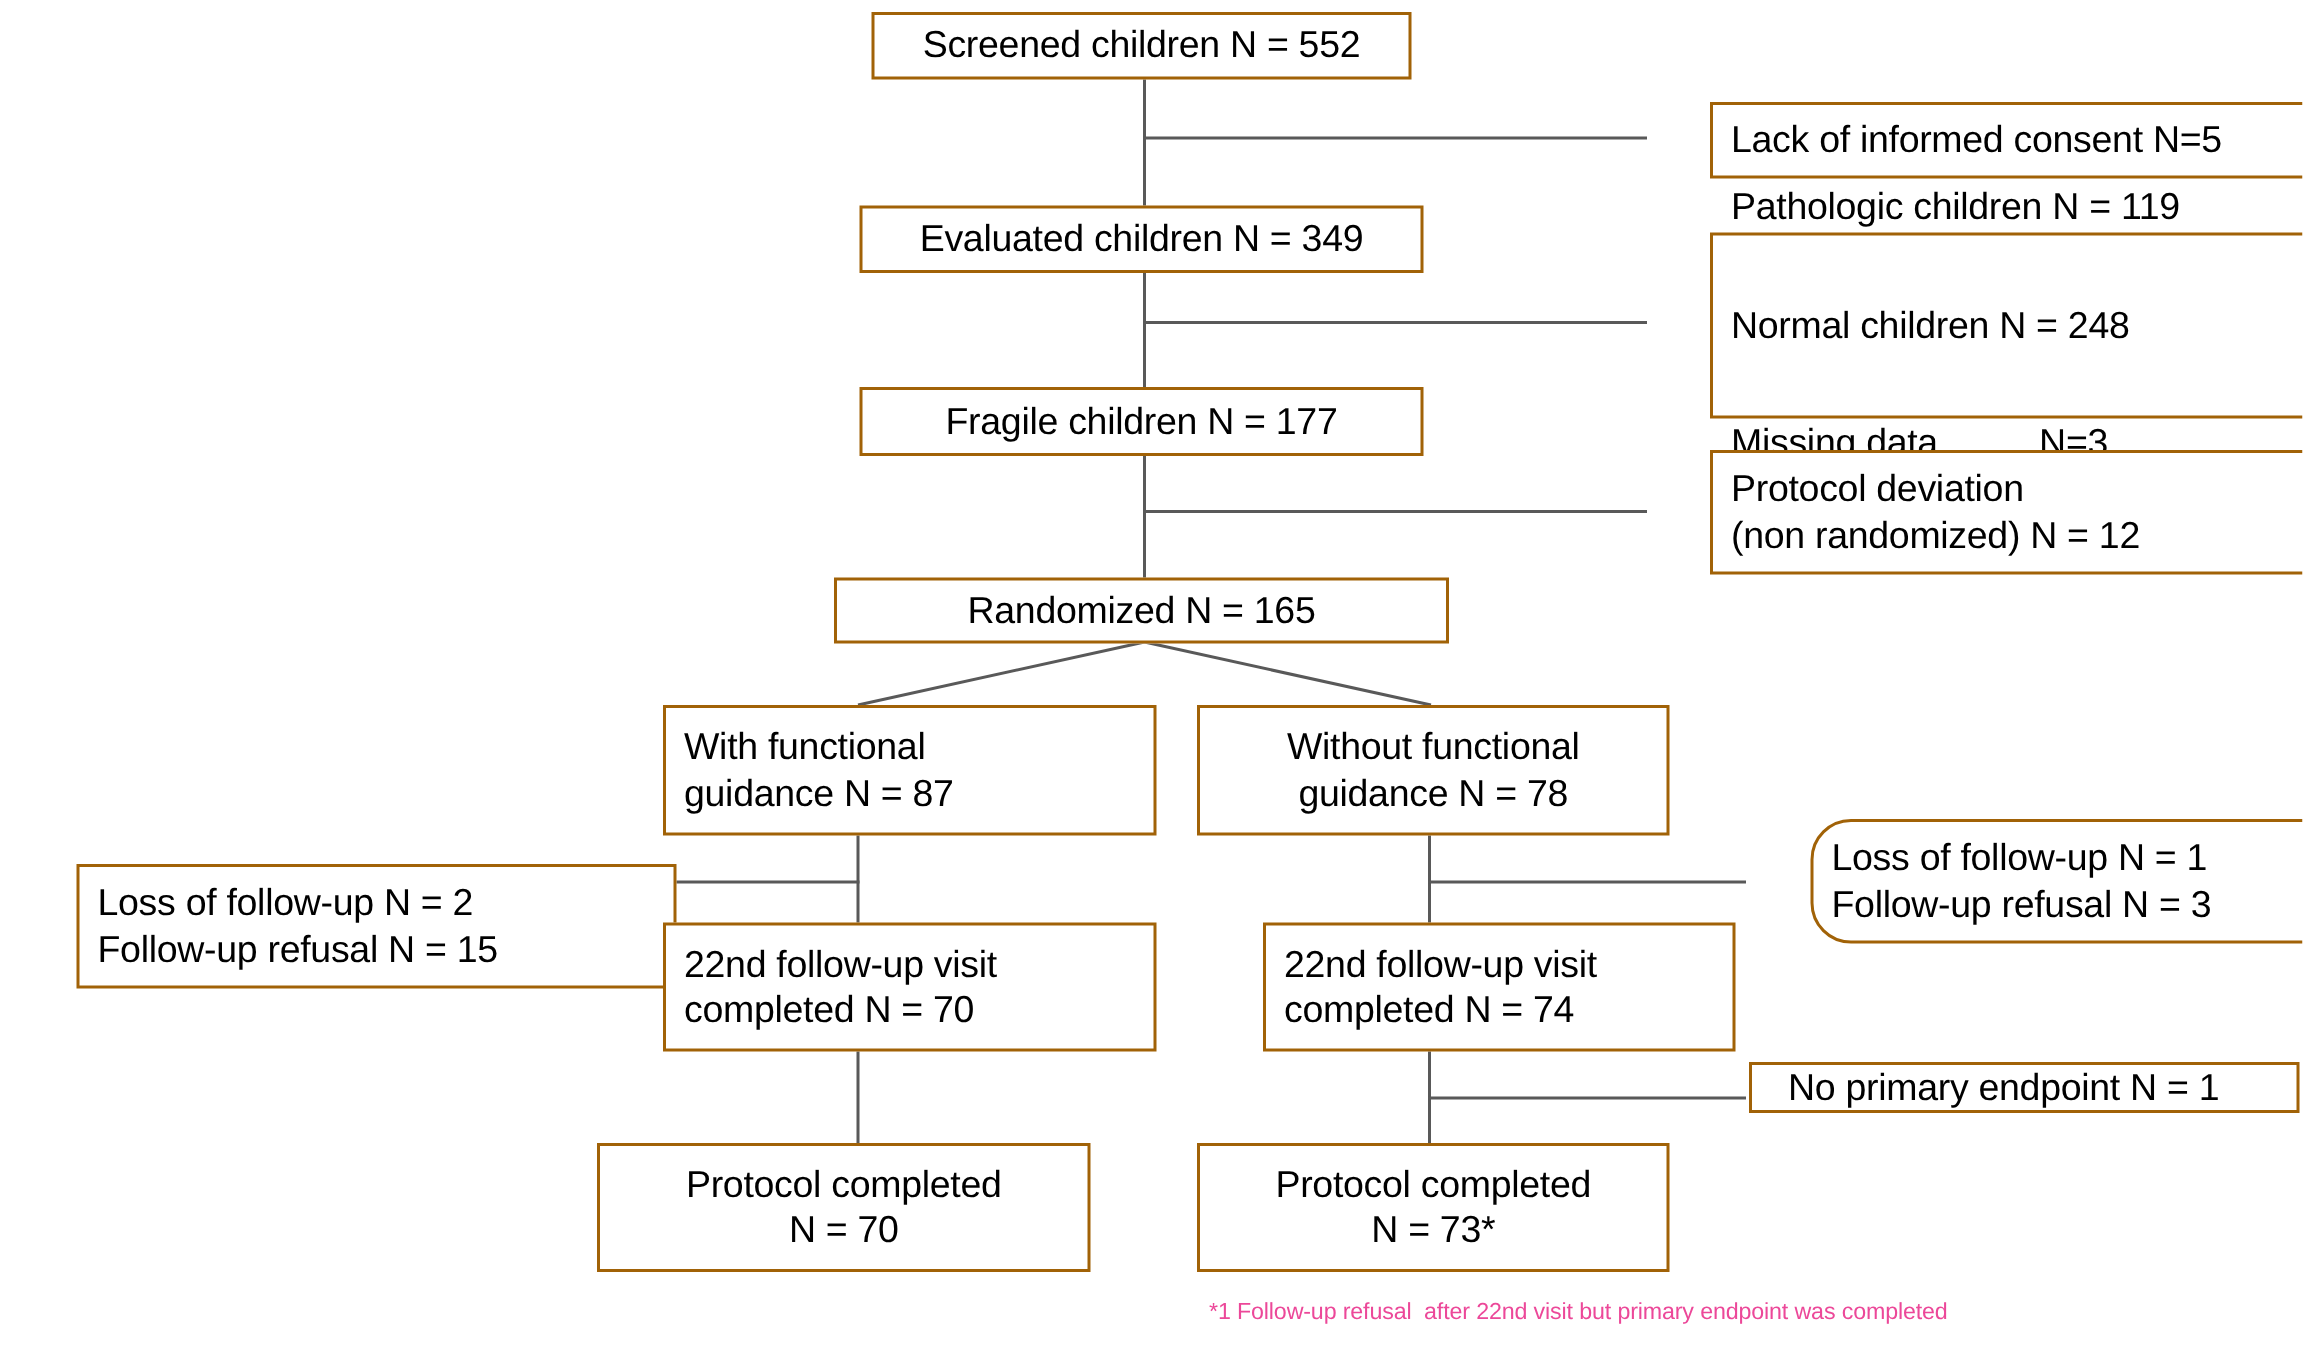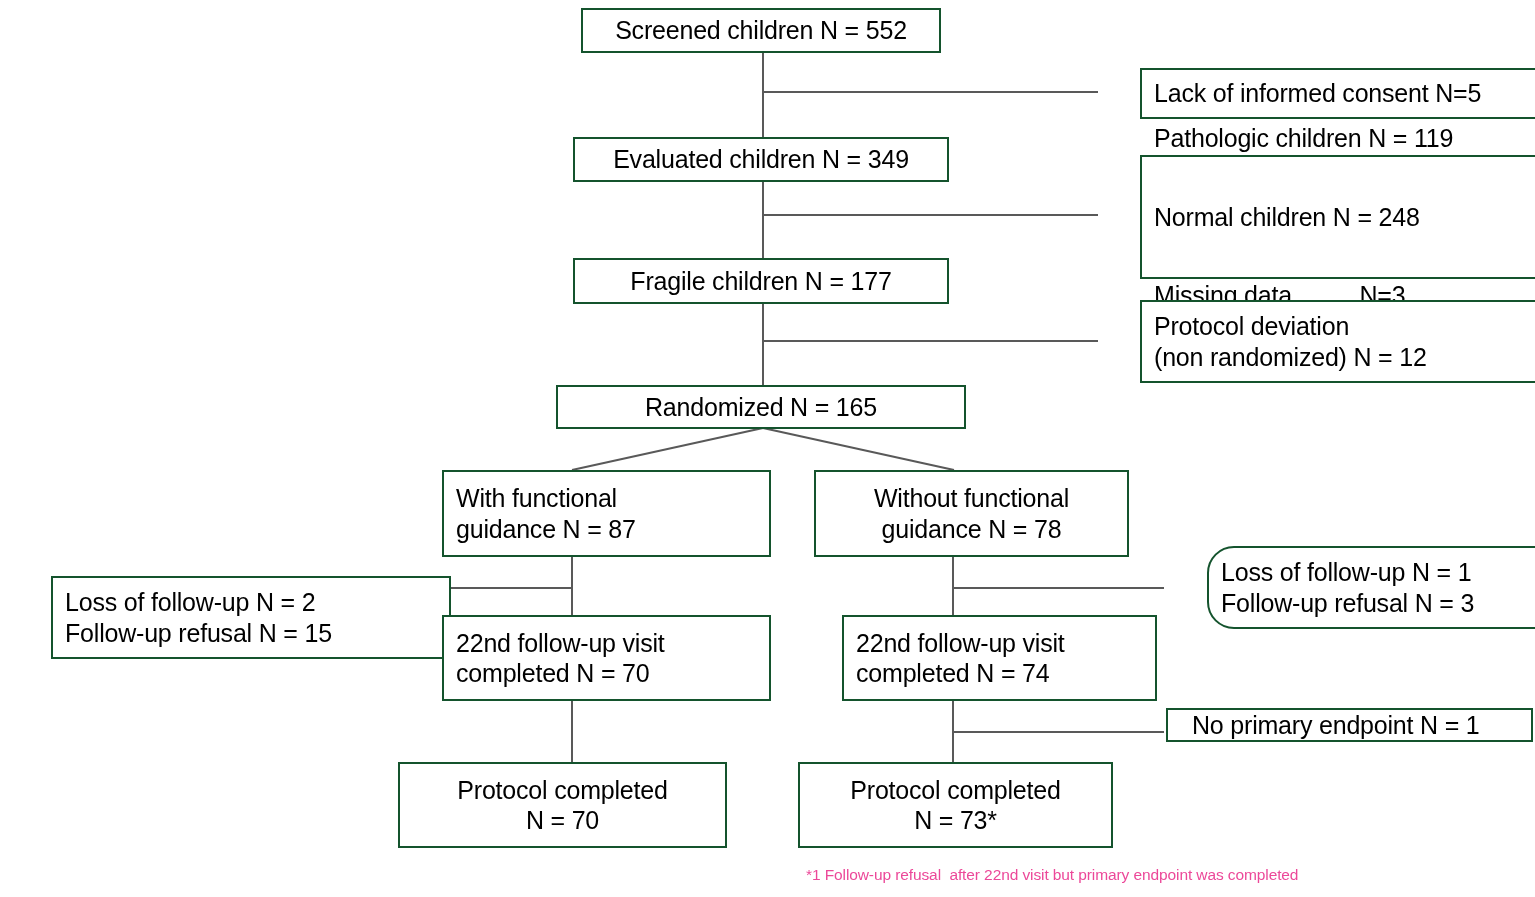--- a/index.html
+++ b/index.html
@@ -15,21 +15,21 @@
   #flow {
     position: relative;
     width: 1535px;
     height: 897px;
     background: #ffffff;
     overflow: hidden;
   }
   .box {
     position: absolute;
     box-sizing: border-box;
-    border: 2px solid #14532d;
+    border: 2px solid #a16207;
     background: #ffffff;
     display: flex;
     flex-direction: column;
     justify-content: center;
     font-size: 25px;
     line-height: 1.22;
     letter-spacing: -0.2px;
     z-index: 3;
   }
   .box.center { align-items: center; text-align: center; }
@@ -116,21 +116,21 @@
 
   <div class="box center" style="left:556px; top:385px; width:410px; height:44px;">
     <span class="ln">Randomized N = 165</span>
   </div>
 
   <div class="box left" style="left:398px; top:470px; width:329px; height:87px;">
     <span class="ln">With functional</span>
     <span class="ln">guidance N = 87</span>
   </div>
 
-  <div class="box center" style="left:798px; top:470px; width:315px; height:87px;margin-left:16px;">
+  <div class="box center" style="left:798px; top:470px; width:315px; height:87px;">
     <span class="ln">Without functional</span>
     <span class="ln">guidance N = 78</span>
   </div>
 
   <div class="box left" style="left:7px; top:576px; width:400px; height:83px;">
     <span class="ln">Loss of follow-up N = 2</span>
     <span class="ln">Follow-up refusal N = 15</span>
   </div>
 
   <div class="box left" style="left:1163px; top:546px; width:367px; height:83px;border-radius:27px;">

